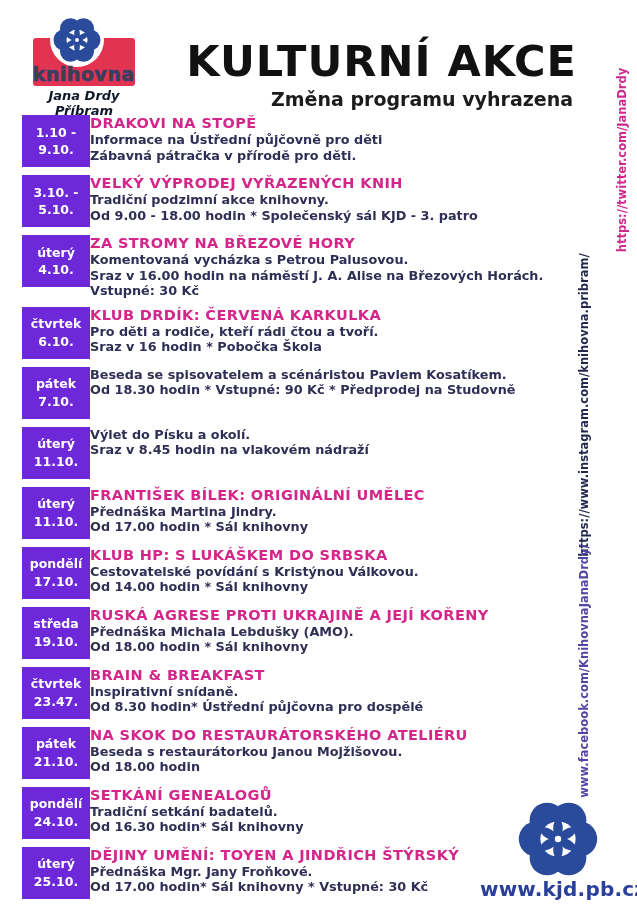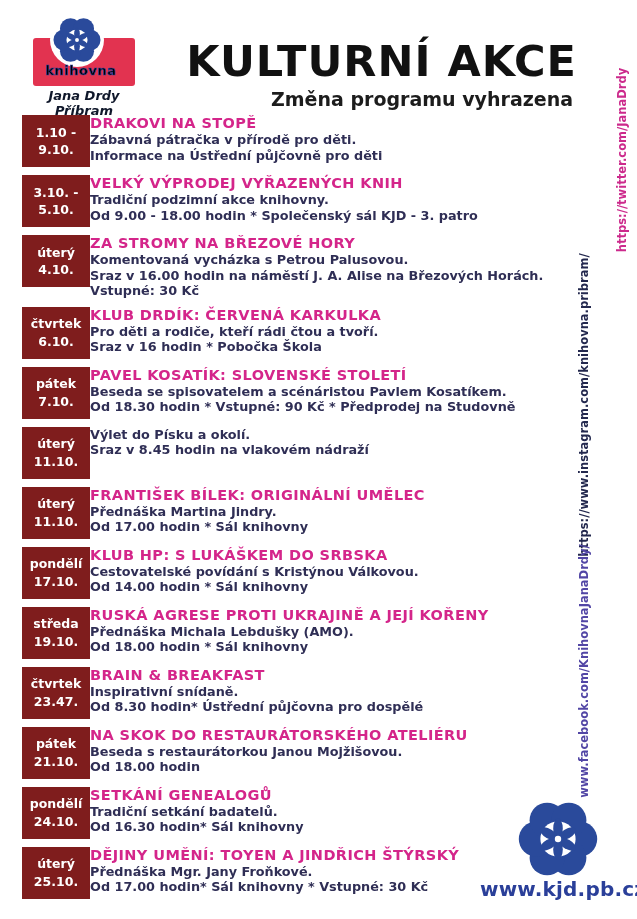--- a/index.html
+++ b/index.html
@@ -5,35 +5,35 @@
   html,body{margin:0;padding:0;background:#ffffff;}
   .page{position:relative;width:637px;height:919px;background:#ffffff;overflow:hidden;
         font-family:"DejaVu Sans","Liberation Sans",sans-serif;}
 
   
   .logo{position:absolute;left:28px;top:10px;width:112px;height:94px;}
   .logo-red{position:absolute;left:5px;top:28px;width:102px;height:48px;background:#e23350;border-radius:3px;}
   .logo-circle{position:absolute;left:22px;top:3px;width:54px;height:54px;background:#ffffff;border-radius:50%;
                display:flex;align-items:center;justify-content:center;}
   .logo-circle svg{width:48px;height:48px;}
-  .logo-wordmark{position:absolute;left:5px;top:53px;width:96px;text-align:center;color:#000000;
-                 font-weight:bold;font-size:13px;letter-spacing:.5px;-webkit-text-stroke:.7px #2a3f99;}
+  .logo-wordmark{position:absolute;left:5px;top:53px;width:96px;text-align:center;color:#404040;
+                 font-weight:bold;font-size:19px;letter-spacing:.5px;-webkit-text-stroke:.7px #2a3f99;}
   .logo-sub{position:absolute;left:-4px;top:78px;width:120px;text-align:center;color:#0f172a;
             font-weight:bold;font-style:italic;font-size:13px;}
 
   .month{position:absolute;right:59px;top:8px;color:#2f9e4d;font-size:33px;font-weight:800;
          letter-spacing:2px;white-space:nowrap;}
   .big-title{position:absolute;right:60px;top:36px;color:#111111;font-size:43px;font-weight:800;
              letter-spacing:1px;white-space:nowrap;}
   .note{position:absolute;right:64px;top:88px;color:#1c1c1c;font-size:19px;font-weight:600;white-space:nowrap;}
 
   
   .events{position:absolute;left:22px;top:115px;width:556px;}
   .event{display:flex;margin-bottom:8px;}
-  .event-date{flex:none;align-self:flex-start;width:68px;min-height:52px;background:#7f1d1d;color:#ffffff;
+  .event-date{flex:none;align-self:flex-start;width:68px;min-height:52px;background:#6d28d9;color:#ffffff;
               display:flex;flex-direction:column;justify-content:center;align-items:center;
               font-size:12.5px;font-weight:bold;line-height:1.4;text-align:center;}
   .event-body{margin-left:0;padding-top:0;}
   .event-title{color:#d4258a;font-size:14.5px;font-weight:bold;letter-spacing:.4px;white-space:nowrap;margin-bottom:1px;}
   .event-line{color:#2f2e55;font-size:12.8px;font-weight:600;line-height:15.6px;white-space:nowrap;}
 
   
   .vtext{position:absolute;white-space:nowrap;font-size:11.5px;font-weight:600;
          transform:translate(-50%,-50%) rotate(-90deg);}
   .v-twitter{left:622px;top:160px;color:#cc2a8c;}
@@ -90,22 +90,22 @@
   <div class="note">Změna programu vyhrazena</div>
 
   <div class="events">
     <div class="event">
       <div class="event-date">
         <div>1.10 -</div>
         <div>9.10.</div>
       </div>
       <div class="event-body">
         <div class="event-title">DRAKOVI NA STOPĚ</div>
-      <div class="event-line">Zábavná pátračka v přírodě pro děti.</div>
-          <div class="event-line">Informace na Ústřední půjčovně pro děti</div>
+      <div class="event-line">Informace na Ústřední půjčovně pro děti</div>
+          <div class="event-line">Zábavná pátračka v přírodě pro děti.</div>
         </div>
     </div>
 
     <div class="event">
       <div class="event-date">
         <div>3.10. -</div>
         <div>5.10.</div>
       </div>
       <div class="event-body">
         <div class="event-title">VELKÝ VÝPRODEJ VYŘAZENÝCH KNIH</div>
@@ -138,21 +138,20 @@
           <div class="event-line">Sraz v 16 hodin * Pobočka Škola</div>
         </div>
     </div>
 
     <div class="event">
       <div class="event-date">
         <div>pátek</div>
         <div>7.10.</div>
       </div>
       <div class="event-body">
-        <div class="event-title">PAVEL KOSATÍK: SLOVENSKÉ STOLETÍ</div>
       <div class="event-line">Beseda se spisovatelem a scénáristou Pavlem Kosatíkem.</div>
           <div class="event-line">Od 18.30 hodin * Vstupné: 90 Kč * Předprodej na Studovně</div>
         </div>
     </div>
 
     <div class="event">
       <div class="event-date">
         <div>úterý</div>
         <div>11.10.</div>
       </div>

